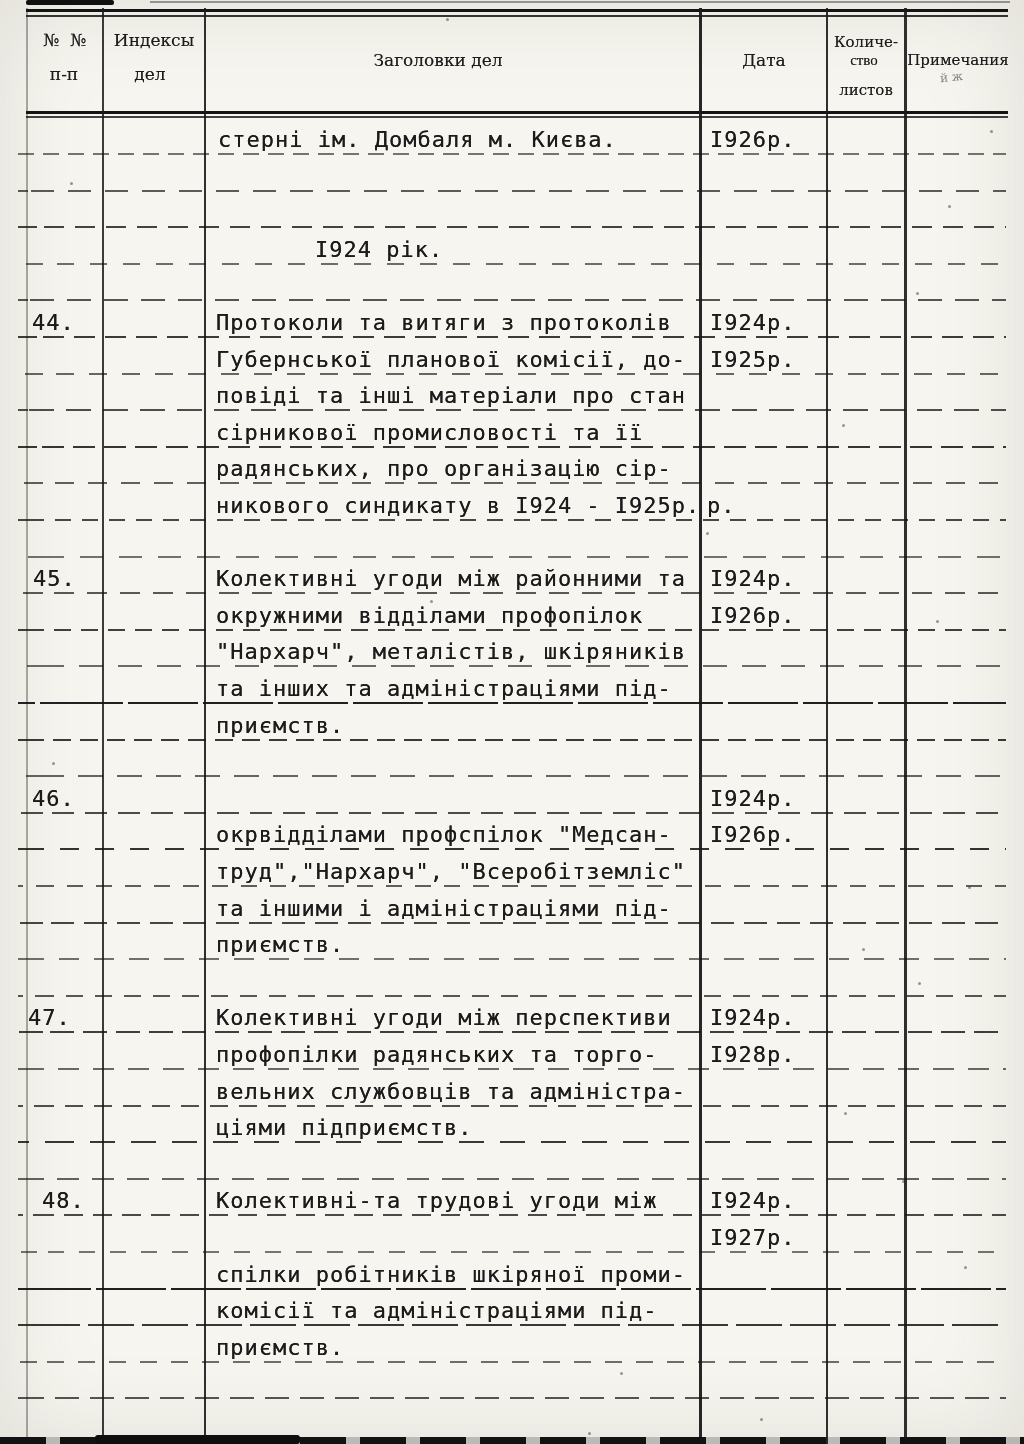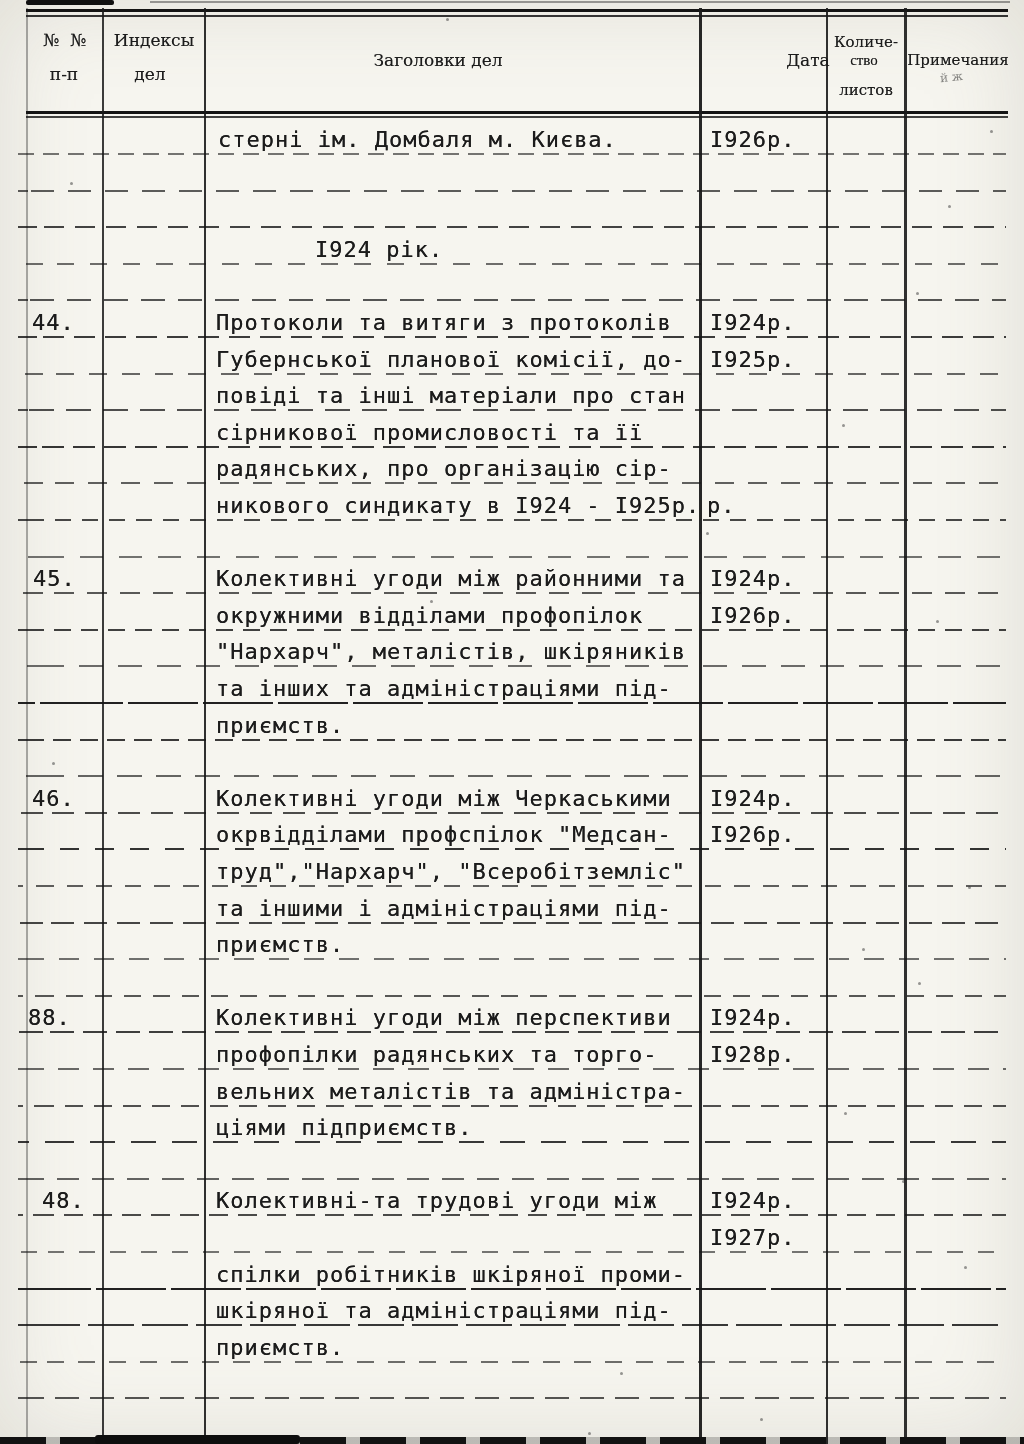--- a/index.html
+++ b/index.html
@@ -63,21 +63,21 @@
   <div class="vline" style="left:204px;width:2px;opacity:.9;"></div>
   <div class="vline" style="left:699px;width:3px;opacity:.95;"></div>
   <div class="vline" style="left:826px;width:2px;opacity:.9;"></div>
   <div class="vline" style="left:904px;width:3px;opacity:.9;"></div>
 
   <div class="hdr" style="left:65px;top:30px;">№  №</div>
   <div class="hdr" style="left:64px;top:64px;">п-п</div>
   <div class="hdr" style="left:154px;top:30px;">Индексы</div>
   <div class="hdr" style="left:150px;top:64px;">дел</div>
   <div class="hdr" style="left:438px;top:50px;">Заголовки дел</div>
-  <div class="hdr" style="left:808px;top:50px;">Дата</div>
+  <div class="hdr" style="left:764px;top:50px;">Дата</div>
   <div class="hdr small" style="left:866px;top:33px;">Количе-</div>
   <div class="hdr small" style="left:864px;top:52px;font-family:Liberation Serif, serif;">ство</div>
   <div class="hdr small" style="left:866px;top:81px;">листов</div>
   <div class="hdr small" style="left:958px;top:51px;">Примечания</div>
   <div class="ghost" style="left:940px;top:70px;">й ж</div>
 
   <div class="tw" style="--x:218px;--r:0;">стерні ім. Домбаля м. Києва.</div>
   <div class="tw" style="--x:710px;--r:0;">І926р.</div>
 
   <div class="tw" style="--x:315px;--r:3;">І924 рік.</div>
@@ -96,40 +96,39 @@
   <div class="tw" style="--x:33px;--r:12;">45.</div>
   <div class="tw" style="--x:216px;--r:12;">Колективні угоди між районними та</div>
   <div class="tw" style="--x:216px;--r:13;">окружними відділами профопілок</div>
   <div class="tw" style="--x:216px;--r:14;">"Нархарч", металістів, шкіряників</div>
   <div class="tw" style="--x:216px;--r:15;">та інших та адміністраціями під-</div>
   <div class="tw" style="--x:216px;--r:16;">приємств.</div>
   <div class="tw" style="--x:710px;--r:12;">І924р.</div>
   <div class="tw" style="--x:710px;--r:13;">І926р.</div>
 
   <div class="tw" style="--x:32px;--r:18;">46.</div>
-  <div class="tw" style="--x:216px;--r:18;">Колективні угоди між Черкаськими</div>
   <div class="tw" style="--x:216px;--r:19;">окрвідділами профспілок "Медсан-</div>
   <div class="tw" style="--x:216px;--r:20;">труд","Нархарч", "Всеробітземліс"</div>
   <div class="tw" style="--x:216px;--r:21;">та іншими і адміністраціями під-</div>
   <div class="tw" style="--x:216px;--r:22;">приємств.</div>
   <div class="tw" style="--x:710px;--r:18;">І924р.</div>
   <div class="tw" style="--x:710px;--r:19;">І926р.</div>
 
-  <div class="tw" style="--x:28px;--r:24;">88.</div>
+  <div class="tw" style="--x:28px;--r:24;">47.</div>
   <div class="tw" style="--x:216px;--r:24;">Колективні угоди між перспективи</div>
   <div class="tw" style="--x:216px;--r:25;">профопілки радянських та торго-</div>
-  <div class="tw" style="--x:216px;--r:26;">вельних металістів та адміністра-</div>
+  <div class="tw" style="--x:216px;--r:26;">вельних службовців та адміністра-</div>
   <div class="tw" style="--x:216px;--r:27;">ціями підприємств.</div>
   <div class="tw" style="--x:710px;--r:24;">І924р.</div>
   <div class="tw" style="--x:710px;--r:25;">І928р.</div>
 
   <div class="tw" style="--x:42px;--r:29;">48.</div>
   <div class="tw" style="--x:216px;--r:29;">Колективні-та трудові угоди між</div>
   <div class="tw" style="--x:216px;--r:31;">спілки робітників шкіряної проми-</div>
-  <div class="tw" style="--x:216px;--r:32;">шкіряної та адміністраціями під-</div>
+  <div class="tw" style="--x:216px;--r:32;">комісії та адміністраціями під-</div>
   <div class="tw" style="--x:216px;--r:33;">приємств.</div>
   <div class="tw" style="--x:710px;--r:29;">І924р.</div>
   <div class="tw" style="--x:710px;--r:30;">І927р.</div>
 
   <div class="band"></div>
   <div class="blob"></div>
 <div class="rule" style="left: 18px; top: 153px; width: 988px; background: repeating-linear-gradient(90deg, rgba(22, 22, 22, 0.58) 0px, rgba(22, 22, 22, 0.58) 16px, transparent 16px, transparent 25px) 0px;"></div>
     <div class="rule" style="left: 18px; top: 190px; width: 988px; background: repeating-linear-gradient(90deg, rgba(22, 22, 22, 0.69) 0px, rgba(22, 22, 22, 0.69) 23px, transparent 23px, transparent 37px) 13px;"></div>
     <div class="rule" style="left: 18px; top: 226px; width: 988px; background: repeating-linear-gradient(90deg, rgba(22, 22, 22, 0.8) 0px, rgba(22, 22, 22, 0.8) 20px, transparent 20px, transparent 31px) 26px;"></div>
     <div class="rule" style="left: 18px; top: 263px; width: 988px; background: repeating-linear-gradient(90deg, rgba(22, 22, 22, 0.61) 0px, rgba(22, 22, 22, 0.61) 17px, transparent 17px, transparent 33px) 39px;"></div>

